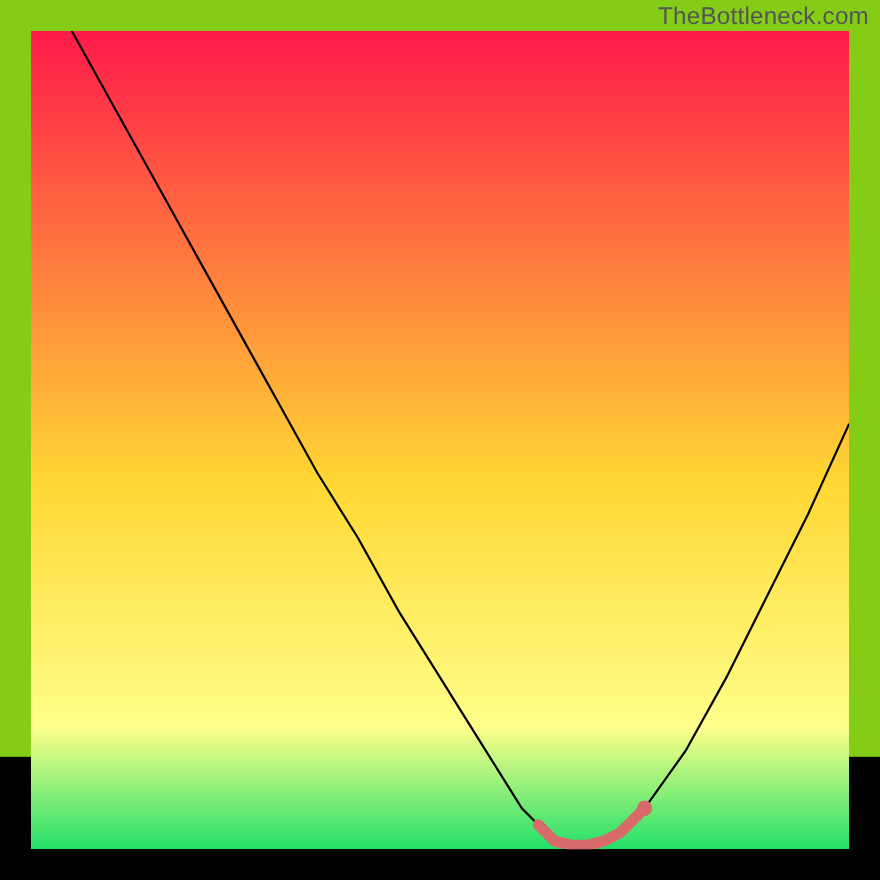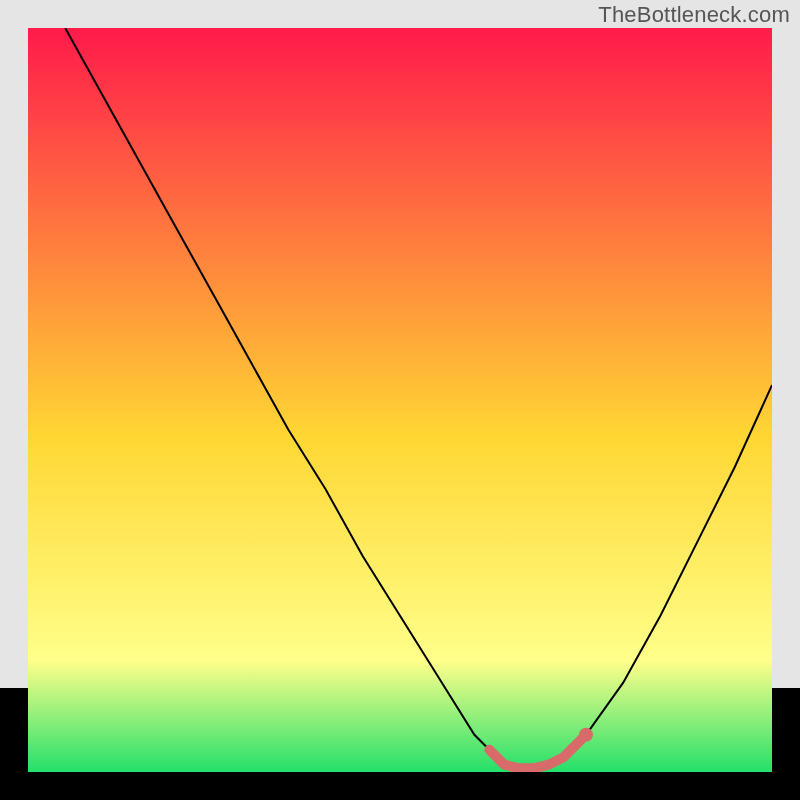--- a/index.html
+++ b/index.html
@@ -8,21 +8,21 @@
     width: 800px;
     height: 800px;
     background: #000;
     font-family: Arial, Helvetica, sans-serif;
     overflow: hidden;
   }
   .outer {
     position: relative;
     width: 800px;
     height: 688px;
-    background: #e5e5e5;
+    background: #84cc16;
   }
   .watermark {
     position: absolute;
     top: 2px;
     right: 10px;
     color: #555;
     font-size: 22px;
     font-weight: 500;
     letter-spacing: 0.2px;
     z-index: 5;

